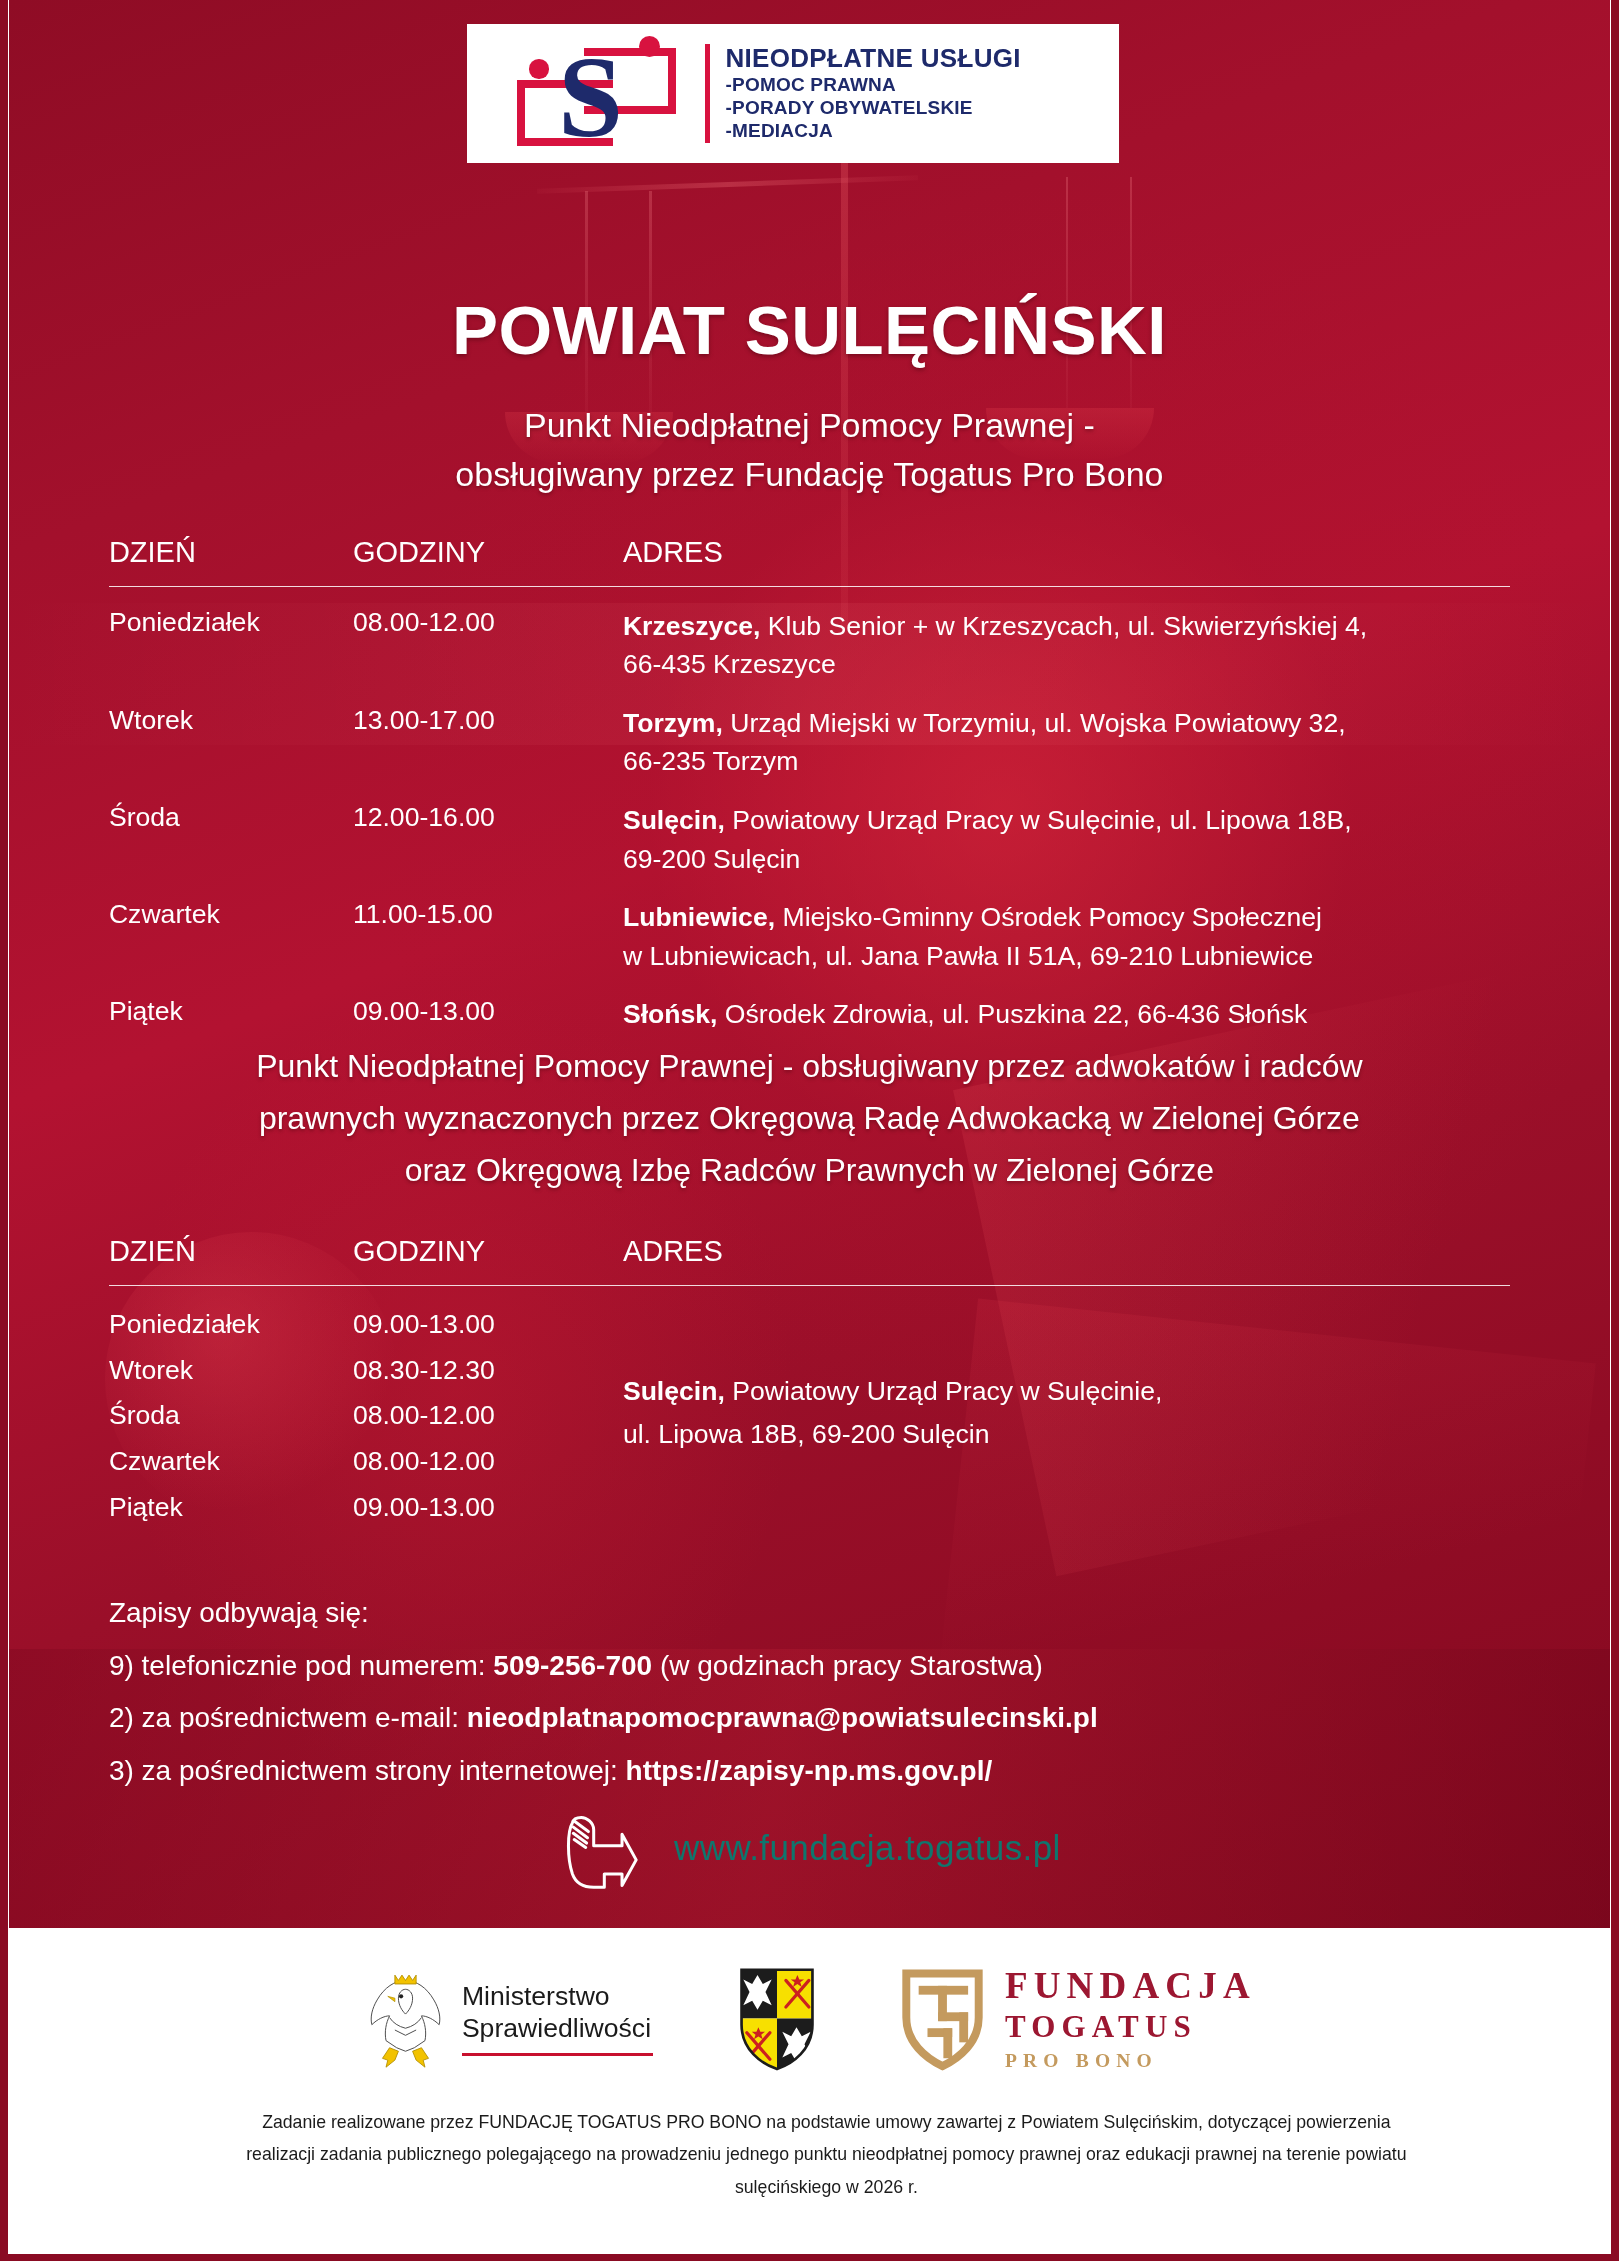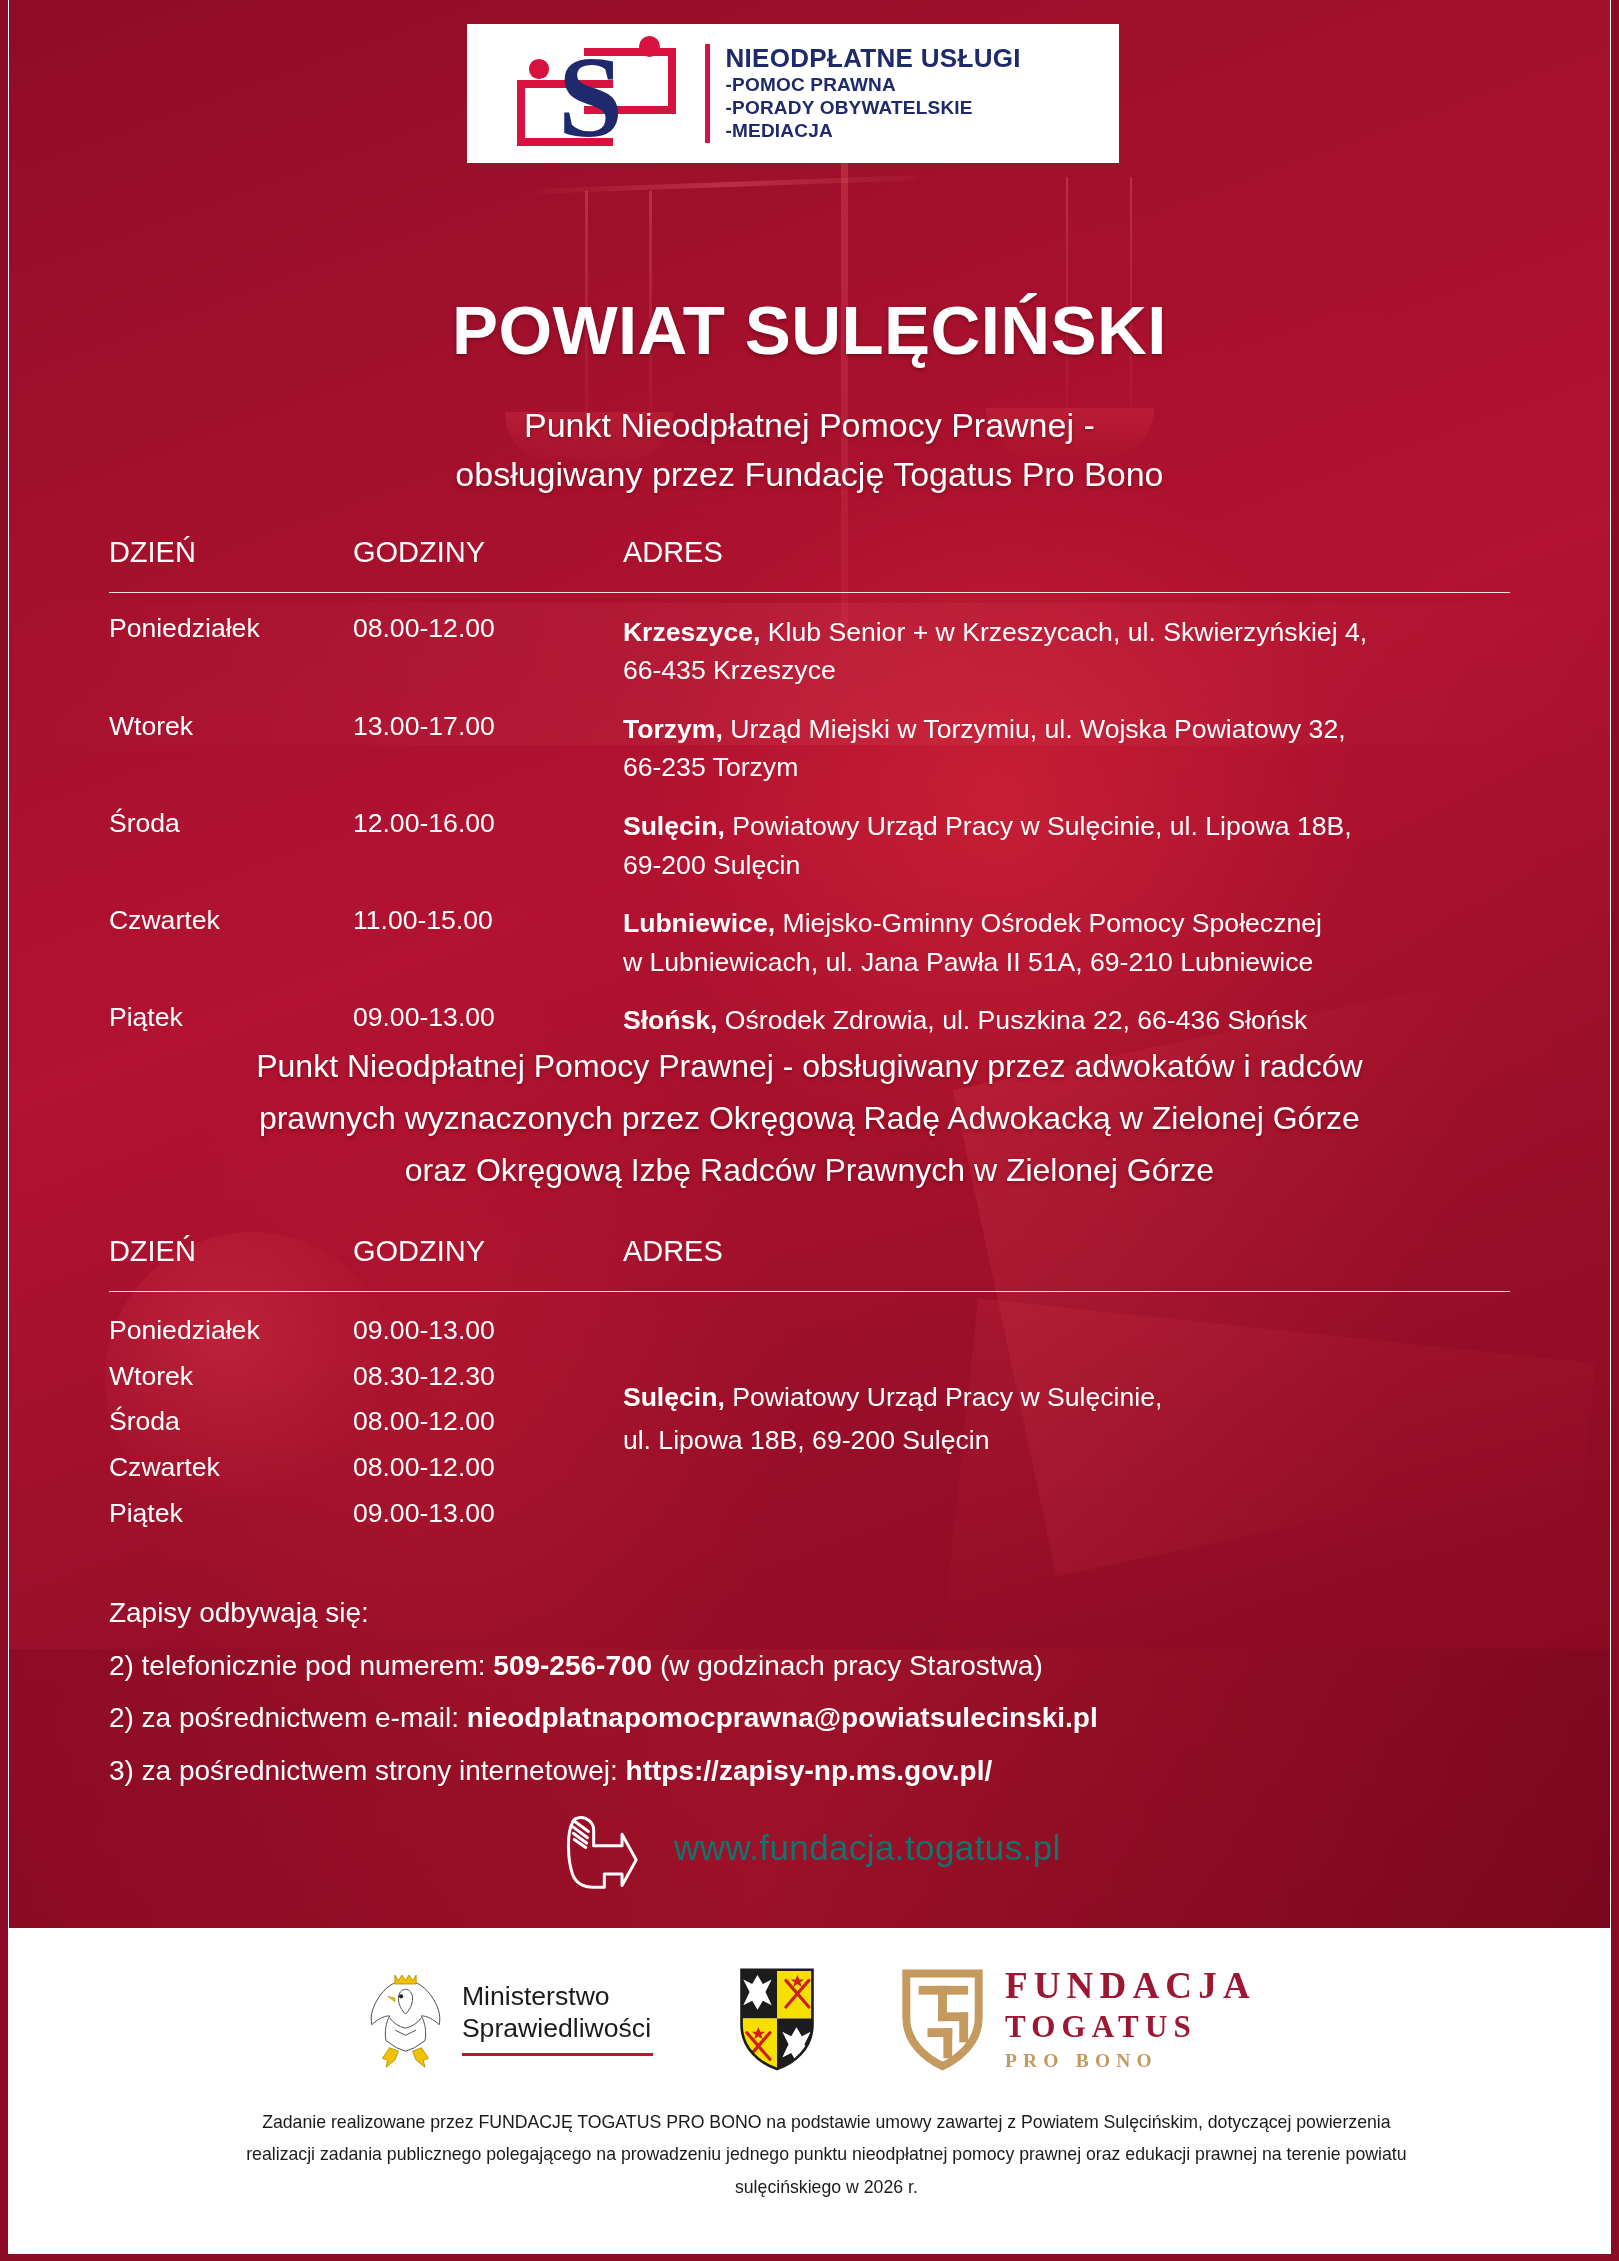--- a/index.html
+++ b/index.html
@@ -144,21 +144,21 @@
     text-align:center; color:#ffffff;
     font-size: 34px; line-height: 1.43; font-weight:400;
     text-shadow: 0 1.8px 3.5px rgba(60,0,10,0.4);
   }
 
   
   .sched { position:absolute; color:#ffffff; }
   .sched .thead {
     display:flex;
     font-size: 29px;
-    padding-bottom: 23px;
+    padding-bottom: 17px;
     border-bottom: 1.8px solid rgba(255,255,255,0.85);
   }
   .sched .th-day  { width: 244px; flex:0 0 auto; }
   .sched .th-time { width: 270px; flex:0 0 auto; }
   .sched .th-addr { flex:1 1 auto; }
   .sched .row { display:flex; }
   .sched .c-day  { width: 244px; flex:0 0 auto; font-size: 26.6px; }
   .sched .c-time { width: 270px; flex:0 0 auto; font-size: 26.6px; }
   .sched .c-addr { flex:1 1 auto; font-size: 26.6px; line-height:1.46; }
   .sched .c-addr b { font-weight:700; }
@@ -354,21 +354,21 @@
         </div>
         <div class="col-addr">
           <div class="c-addr-line"><b>Sulęcin,</b><span> Powiatowy Urząd Pracy w Sulęcinie,</span></div>
           <div class="c-addr-line">ul. Lipowa 18B, 69-200 Sulęcin</div>
         </div>
       </div>
     </div>
 
     <div class="regist">
       <div>Zapisy odbywają się:</div>
-      <div><span>2) telefonicznie pod numerem: </span><b>509-256-700</b><span> (w godzinach pracy Starostwa)</span></div>
+      <div><span>9) telefonicznie pod numerem: </span><b>509-256-700</b><span> (w godzinach pracy Starostwa)</span></div>
       <div><span>2) za pośrednictwem e-mail: </span><b>nieodplatnapomocprawna@powiatsulecinski.pl</b></div>
       <div><span>3) za pośrednictwem strony internetowej: </span><b>https://zapisy-np.ms.gov.pl/</b></div>
     </div>
 
     <div class="web-row">
       <svg class="hand-icon" viewBox="0 0 92 96">
         <g fill="none" stroke="#ffffff" stroke-width="3.4" stroke-linejoin="round" stroke-linecap="round">
           <path d="M16 20 C10 30, 10 60, 16 78 C20 89, 30 93, 40 93 L52 93 L52 78 L72 78 L72 91 L88 62 L72 33 L72 46 L40 46 L40 28 C40 20, 32 14, 26 14 C21 14, 17 16, 16 20 Z"></path>
           <path d="M18 18 L34 30"></path>
           <path d="M17 25 L33 37"></path>

